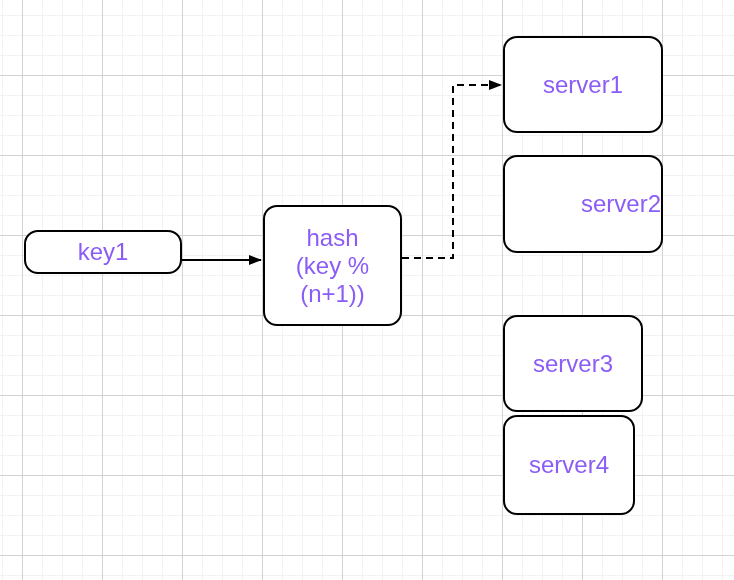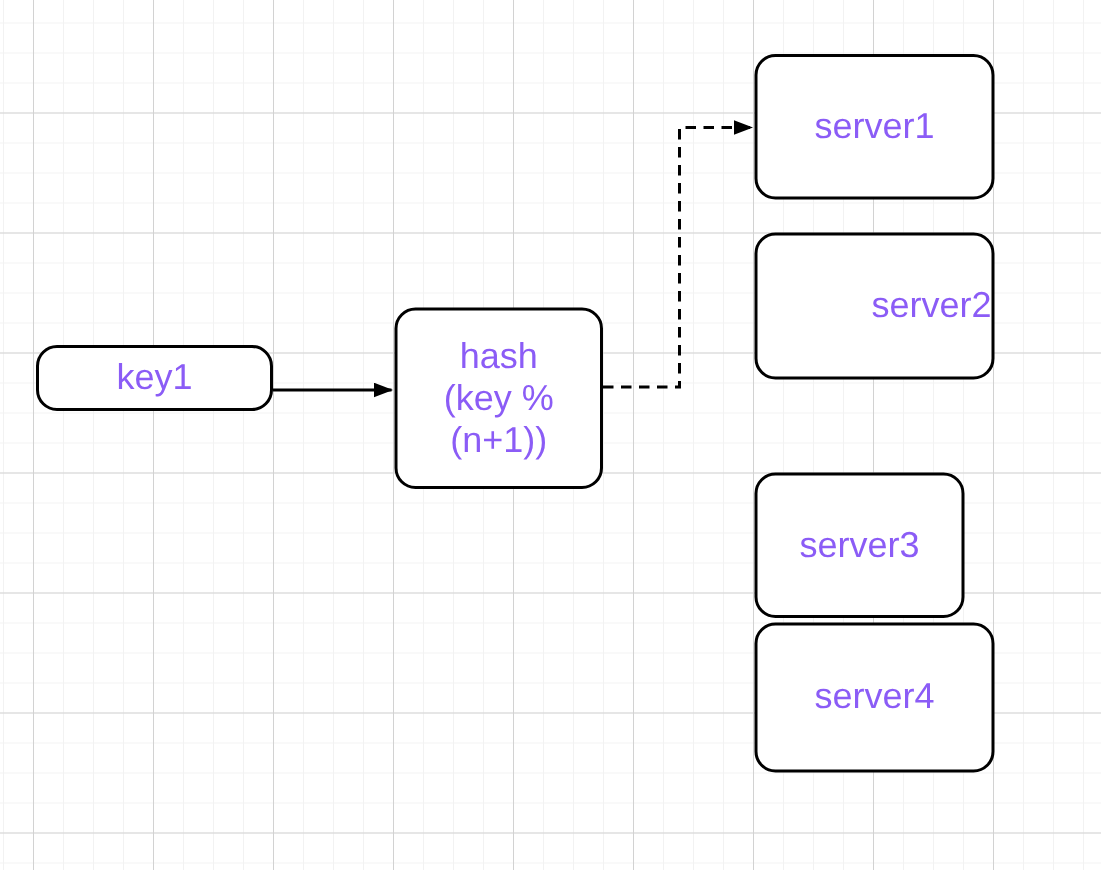--- a/index.html
+++ b/index.html
@@ -42,21 +42,21 @@
     color: #8b5cf6;
     font-size: 24px;
     line-height: 28px;
     white-space: pre-line;
   }
   .node-key1    { left: 24px;  top: 230px; width: 158px; height: 44px; }
   .node-hash    { left: 263px; top: 205px; width: 139px; height: 121px; }
   .node-server1 { left: 503px; top: 36px;  width: 160px; height: 97px; }
   .node-server2 { left: 503px; top: 155px; width: 160px; height: 98px; justify-content: flex-end; }
   .node-server3 { left: 503px; top: 285px; width: 140px; height: 97px; margin-top: 30px; }
-  .node-server4 { left: 503px; top: 415px; width: 160px; height: 100px; justify-content: center; }
+  .node-server4 { left: 503px; top: 415px; width: 132px; height: 100px; justify-content: center; }
 </style>
 </head>
 <body>
 
 <div class="canvas">
 
   <svg class="edges-layer" width="734" height="580" viewBox="0 0 734 580" xmlns="http://www.w3.org/2000/svg">
     <defs>
       <marker id="arrowhead" viewBox="0 0 13 10" refX="12" refY="5" markerWidth="13" markerHeight="10" markerUnits="userSpaceOnUse" orient="auto">
         <path d="M0,0 L13,5 L0,10 Z" fill="#000000"></path>

